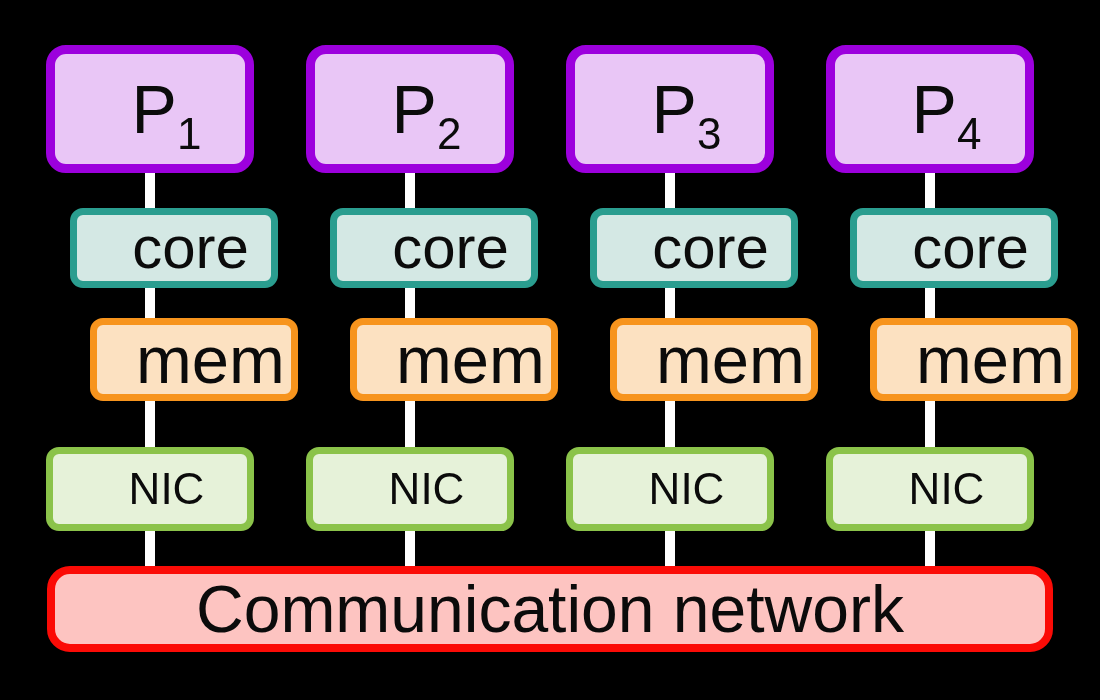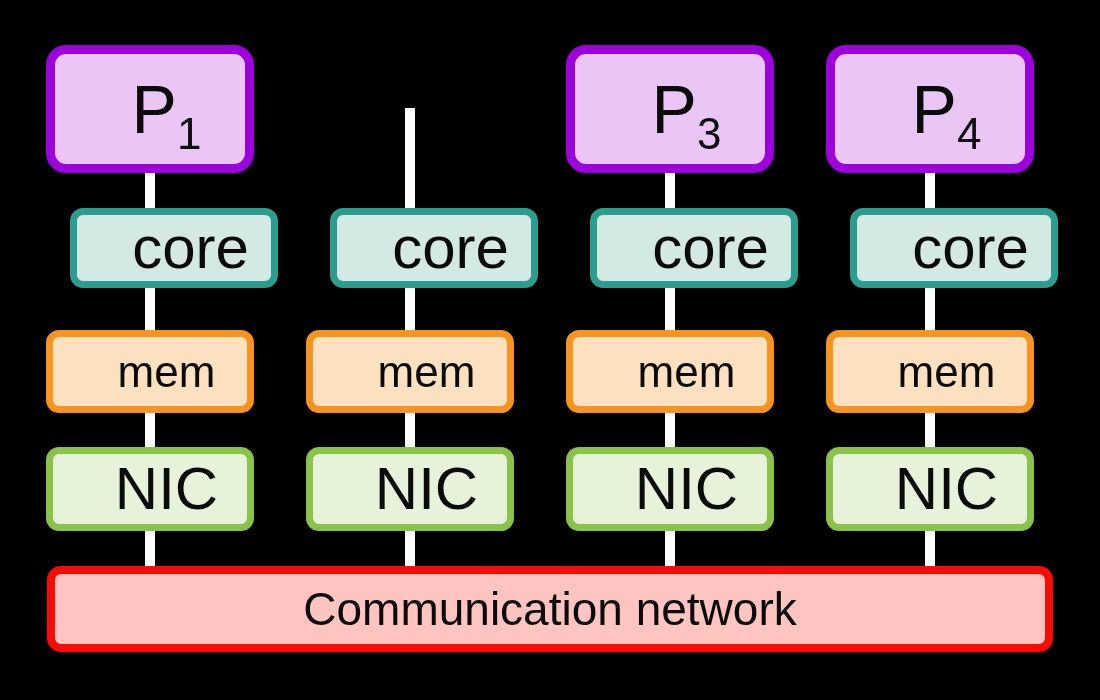--- a/index.html
+++ b/index.html
@@ -67,51 +67,52 @@
     top: 208px;
     height: 80px;
     background: var(--core-fill, #d4e8e4);
     border: 7px solid var(--core-border, #2a9d8f);
     border-radius: 13px;
     font-size: 60px;
     margin-left: 24px;
   }
 
   .mem-box {
-    top: 330px;
+    top: 318px;
     height: 83px;
     background: var(--mem-fill, #fce1c1);
     border: 7px solid var(--mem-border, #f7941d);
     border-radius: 13px;
-    font-size: 44px;
+    font-size: 67px;
+    margin-left: 44px;
   }
 
   .nic-box {
     top: 447px;
     height: 84px;
     background: var(--nic-fill, #e6f2d9);
     border: 7px solid var(--nic-border, #8bc34a);
     border-radius: 13px;
-    font-size: 60px;
+    font-size: 44px;
   }
 
   .network-box {
     position: absolute;
     left: 47px;
     top: 566px;
     width: 1006px;
     height: 86px;
     box-sizing: border-box;
     background: var(--network-fill, #fdc4c1);
     border: 8px solid var(--network-border, #fb0b06);
-    border-radius: 14px;
+    border-radius: 23px;
     display: flex;
     align-items: center;
     justify-content: center;
-    font-size: 46px;
+    font-size: 66px;
     z-index: 1;
   }
 
   .label {
     line-height: 1;
     white-space: nowrap;
   }
 </style>
 </head>
 <body>
@@ -129,20 +130,23 @@
     <div class="box mem-box">
       <span class="label">mem</span>
     </div>
     <div class="box nic-box">
       <span class="label">NIC</span>
     </div>
   </div>
 
   <div class="column col-2">
     <div class="connector"></div>
+    <div class="box p-box">
+      <span class="label"><span>P</span><span class="subscript">2</span></span>
+    </div>
     <div class="box core-box">
       <span class="label">core</span>
     </div>
     <div class="box mem-box">
       <span class="label">mem</span>
     </div>
     <div class="box nic-box">
       <span class="label">NIC</span>
     </div>
   </div>

